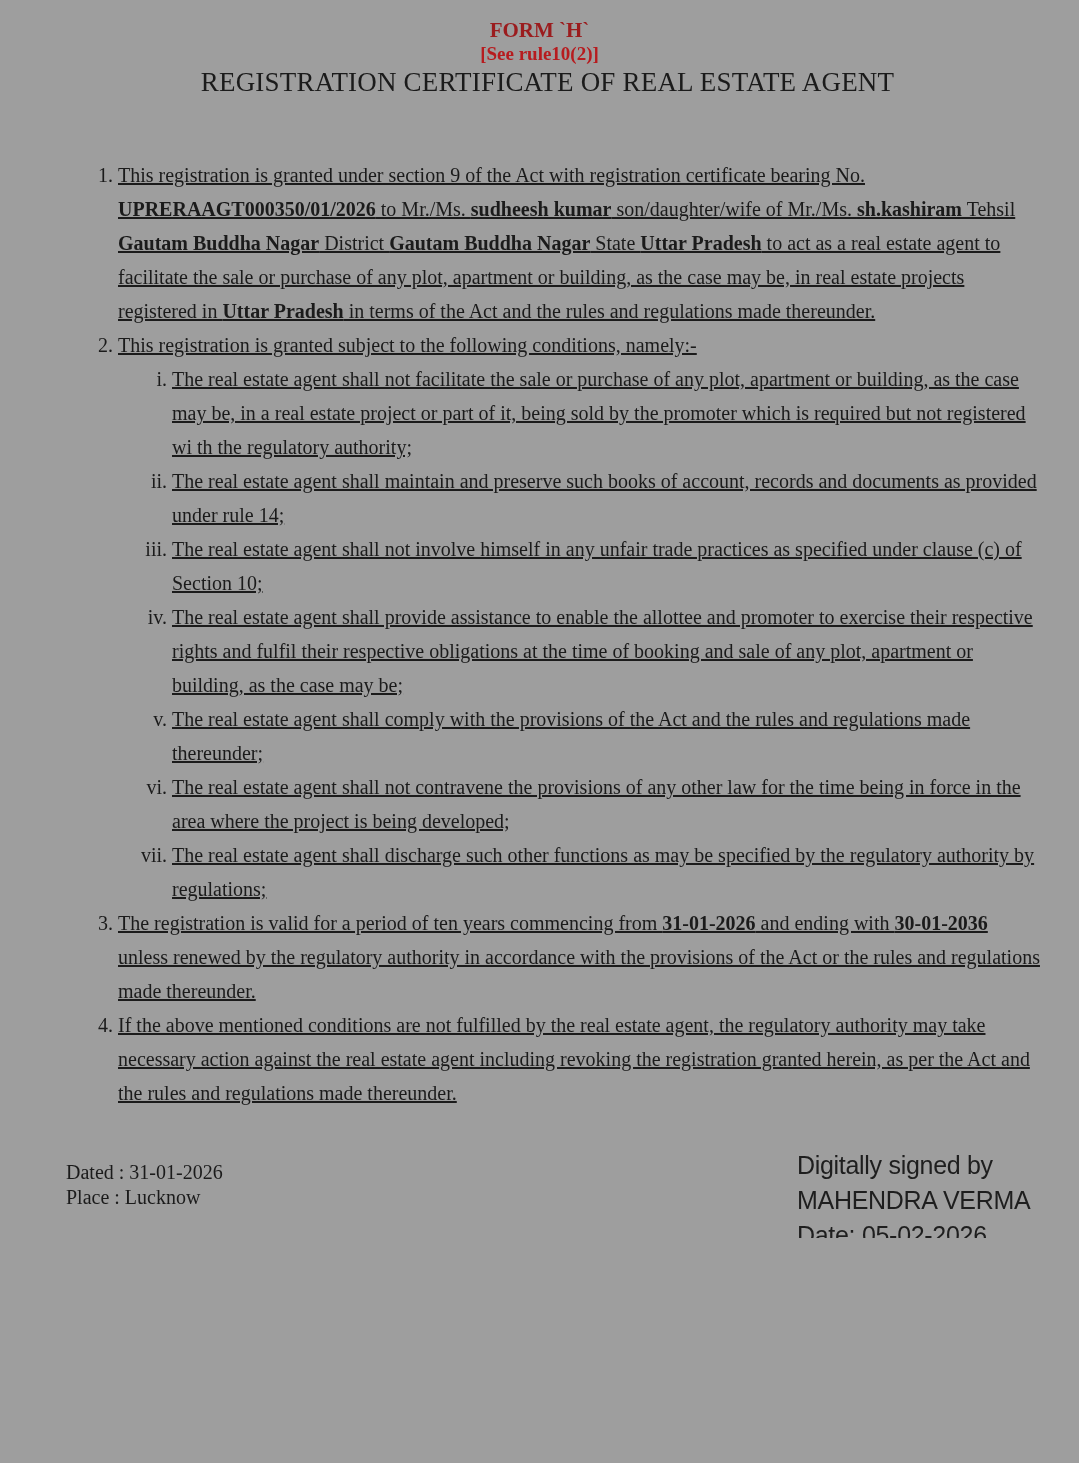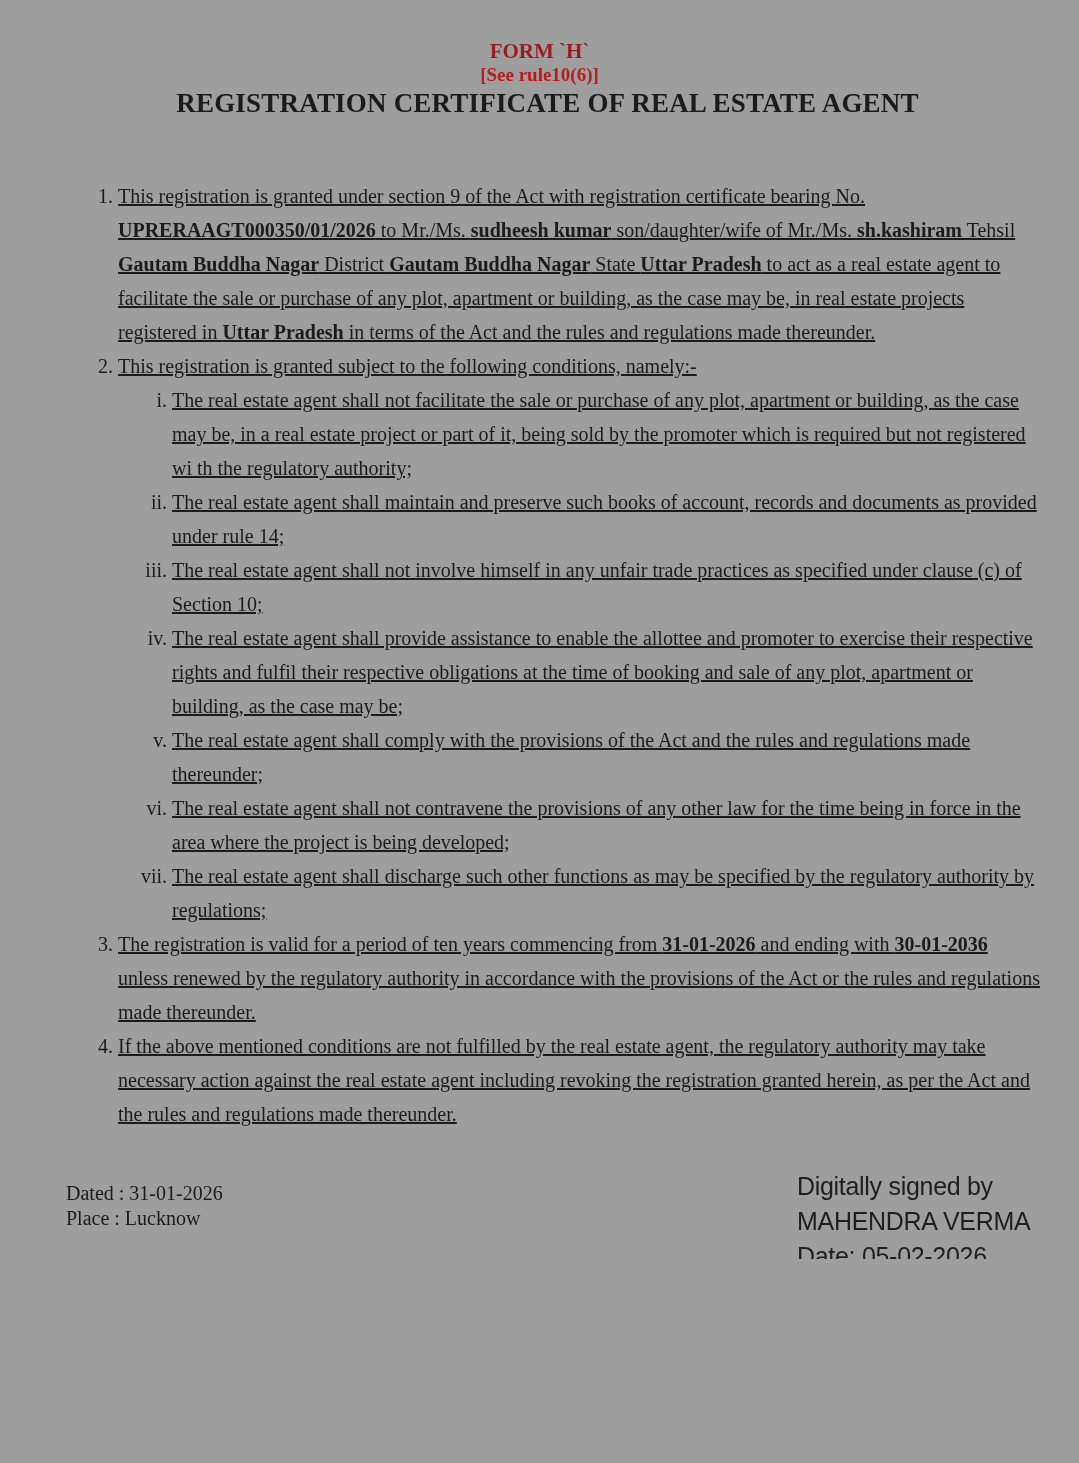--- a/index.html
+++ b/index.html
@@ -12,38 +12,37 @@
   *{margin:0;padding:0;box-sizing:border-box;}
   html,body{background:var(--bg);}
   .page{
     position:relative;
     width:1079px;
     height:1238px;
     background:var(--bg);
     font-family:"Liberation Serif", serif;
     color:var(--text);
     overflow:hidden;
-    margin-top:21px;
   }
   .doc-header{ text-align:center; padding-top:18px; }
   .form-title{
     color:var(--form-red);
     font-weight:bold;
     font-size:21px;
     line-height:25px;
   }
   .rule-ref{
     color:var(--rule-red);
     font-weight:bold;
     font-size:19px;
     line-height:21px;
   }
   .cert-title{
     font-size:27px;
-    font-weight:bold;
+    font-weight:normal;
     line-height:31px;
     margin-top:3px;
     letter-spacing:0.2px;
     padding-left:16px;
   }
   .doc-body{
     position:absolute;
     left:96px;
     top:158px;
     width:944px;
@@ -89,21 +88,21 @@
     white-space:nowrap;
   }
 </style>
 </head>
 <body>
 
 <div class="page">
 
   <header class="doc-header">
     <div class="form-title">FORM `H`</div>
-    <div class="rule-ref">[See rule10(6)]</div>
+    <div class="rule-ref">[See rule10(2)]</div>
     <h1 class="cert-title">REGISTRATION CERTIFICATE OF REAL ESTATE AGENT</h1>
   </header>
 
   <main class="doc-body" id="items-root">
       <div class="item">
         <span class="marker">1.</span>
         <div class="item-text"><span>This registration is granted under section 9 of the Act with registration certificate bearing No. </span><b>UPRERAAGT000350/01/2026</b><span> to Mr./Ms. </span><b>sudheesh kumar</b><span> son/daughter/wife of Mr./Ms. </span><b>sh.kashiram</b><span> Tehsil </span><b>Gautam Buddha Nagar</b><span> District </span><b>Gautam Buddha Nagar</b><span> State </span><b>Uttar Pradesh</b><span> to act as a real estate agent to facilitate the sale or purchase of any plot, apartment or building, as the case may be, in real estate projects registered in </span><b>Uttar Pradesh</b><span> in terms of the Act and the rules and regulations made thereunder.</span></div>
       </div>
       <div class="item">
         <span class="marker">2.</span>

